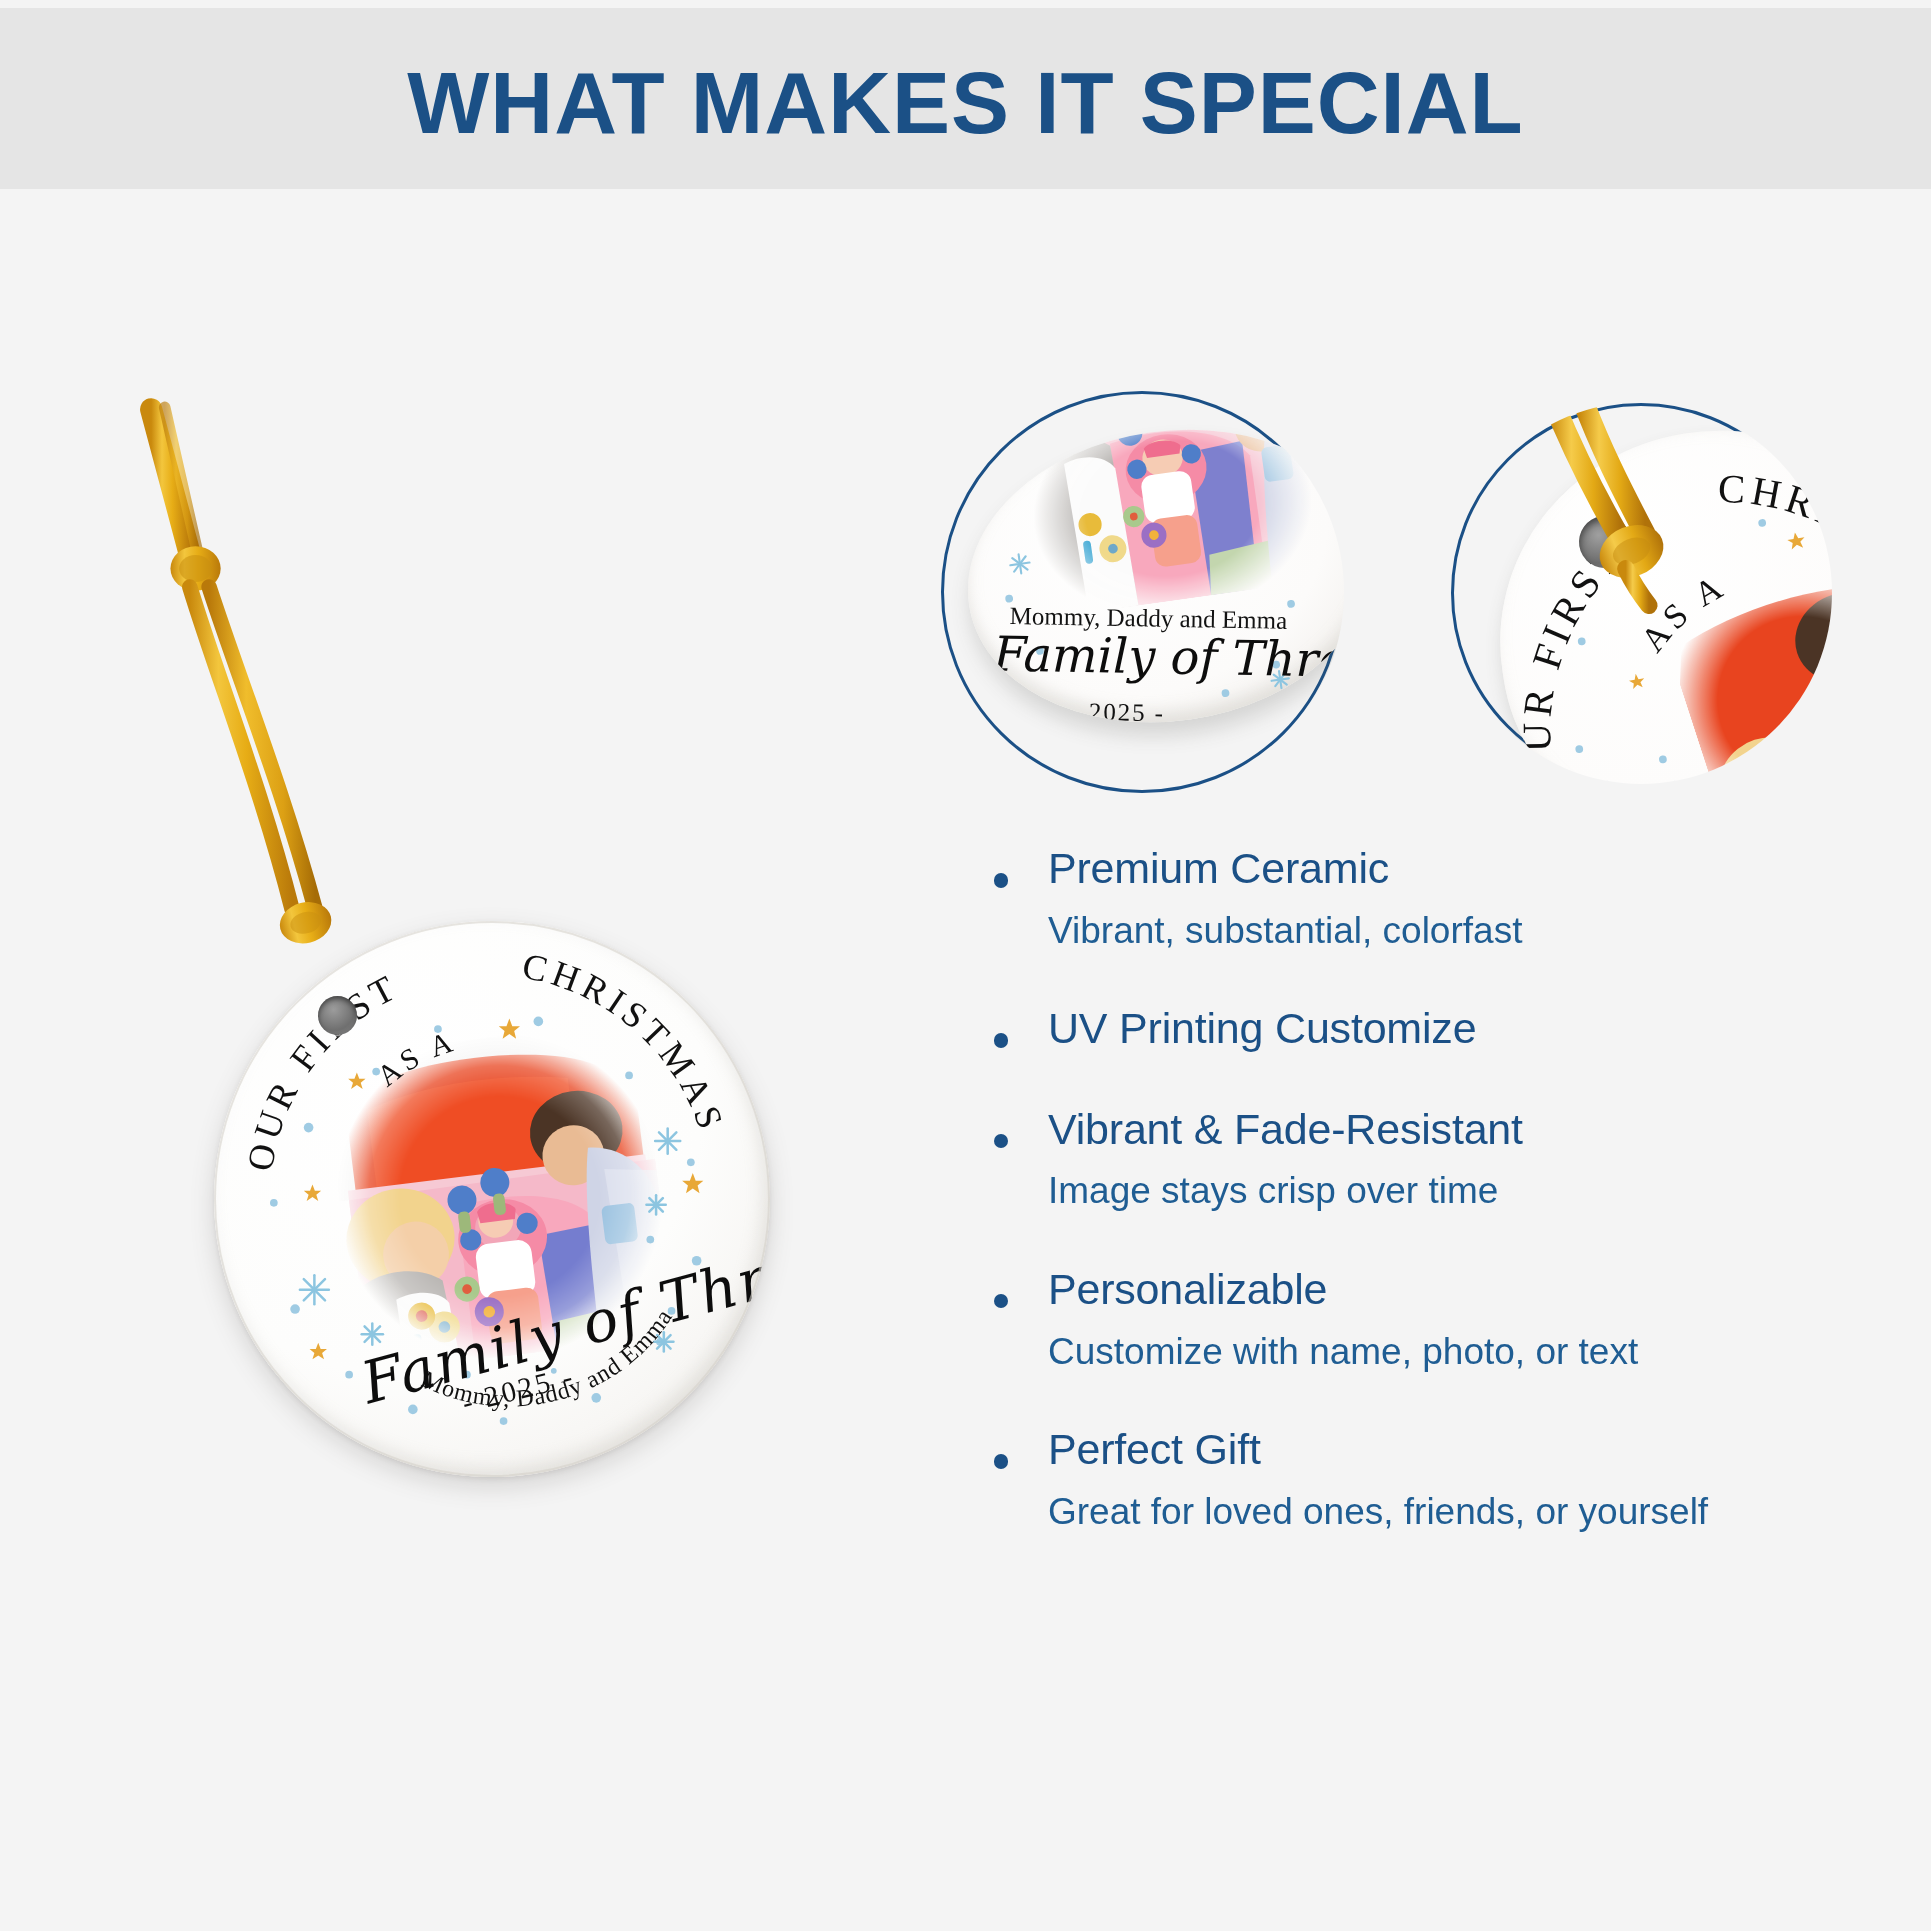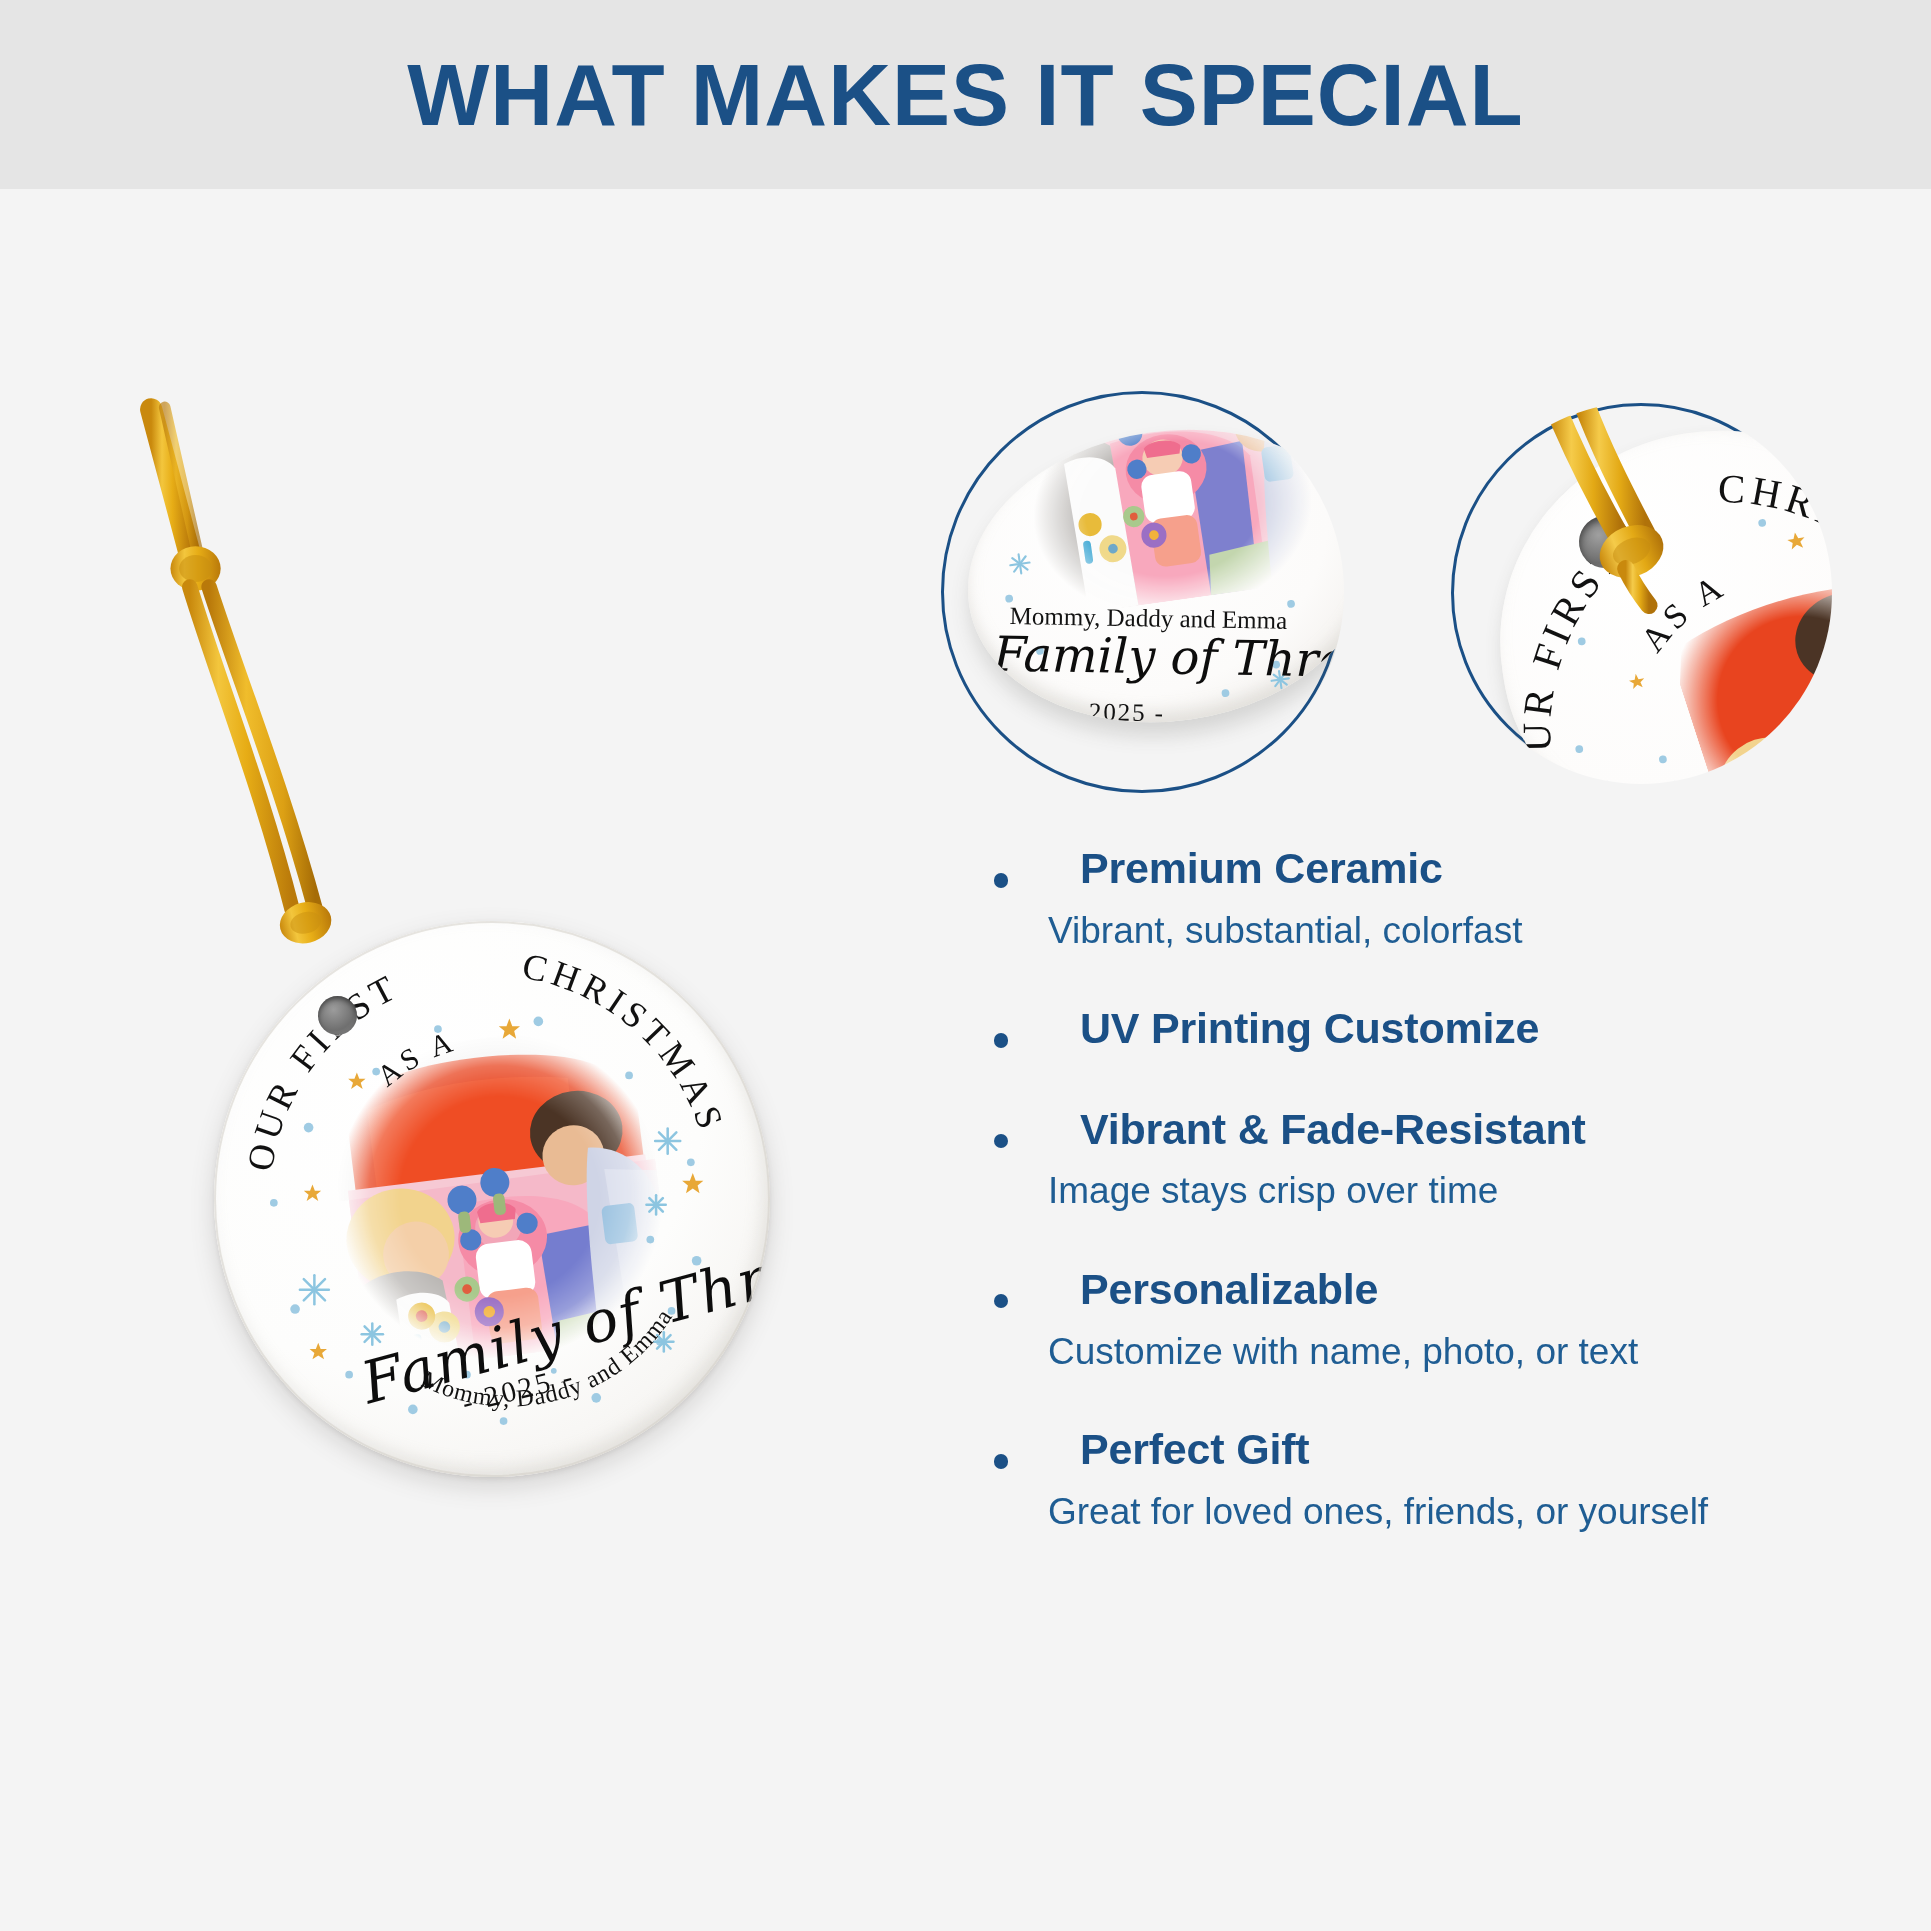--- a/index.html
+++ b/index.html
@@ -12,21 +12,21 @@
 
   body {
     background: #f4f4f4;
     font-family: "Liberation Sans", sans-serif;
     position: relative;
   }
 
   
   .header-band {
     position: absolute;
-    left: 0; top: 0;
+    left: 0; top: 8px;
     width: 1931px;
     height: 189px;
     background: #e5e5e5;
     display: flex;
     align-items: center;
     justify-content: center;
   }
   .header-title {
     font-size: 87px;
     font-weight: 700;
@@ -267,26 +267,25 @@
     position: absolute;
     left: 3.9px;
     top: 29px;
     width: 14.5px;
     height: 14.5px;
     border-radius: 50%;
     background: #1b5086;
   }
   .feat-title {
     font-size: 43px;
-    font-weight: 700;
+    font-weight: 400;
     color: #1b5086;
     line-height: 1.15;
     letter-spacing: -0.2px;
     white-space: nowrap;
-    margin-left: 32px;
   }
   .feat-sub {
     font-size: 37px;
     font-weight: 400;
     color: #1f5d93;
     line-height: 1.2;
     margin-top: 15.4px;
     white-space: nowrap;
   }
 </style>

